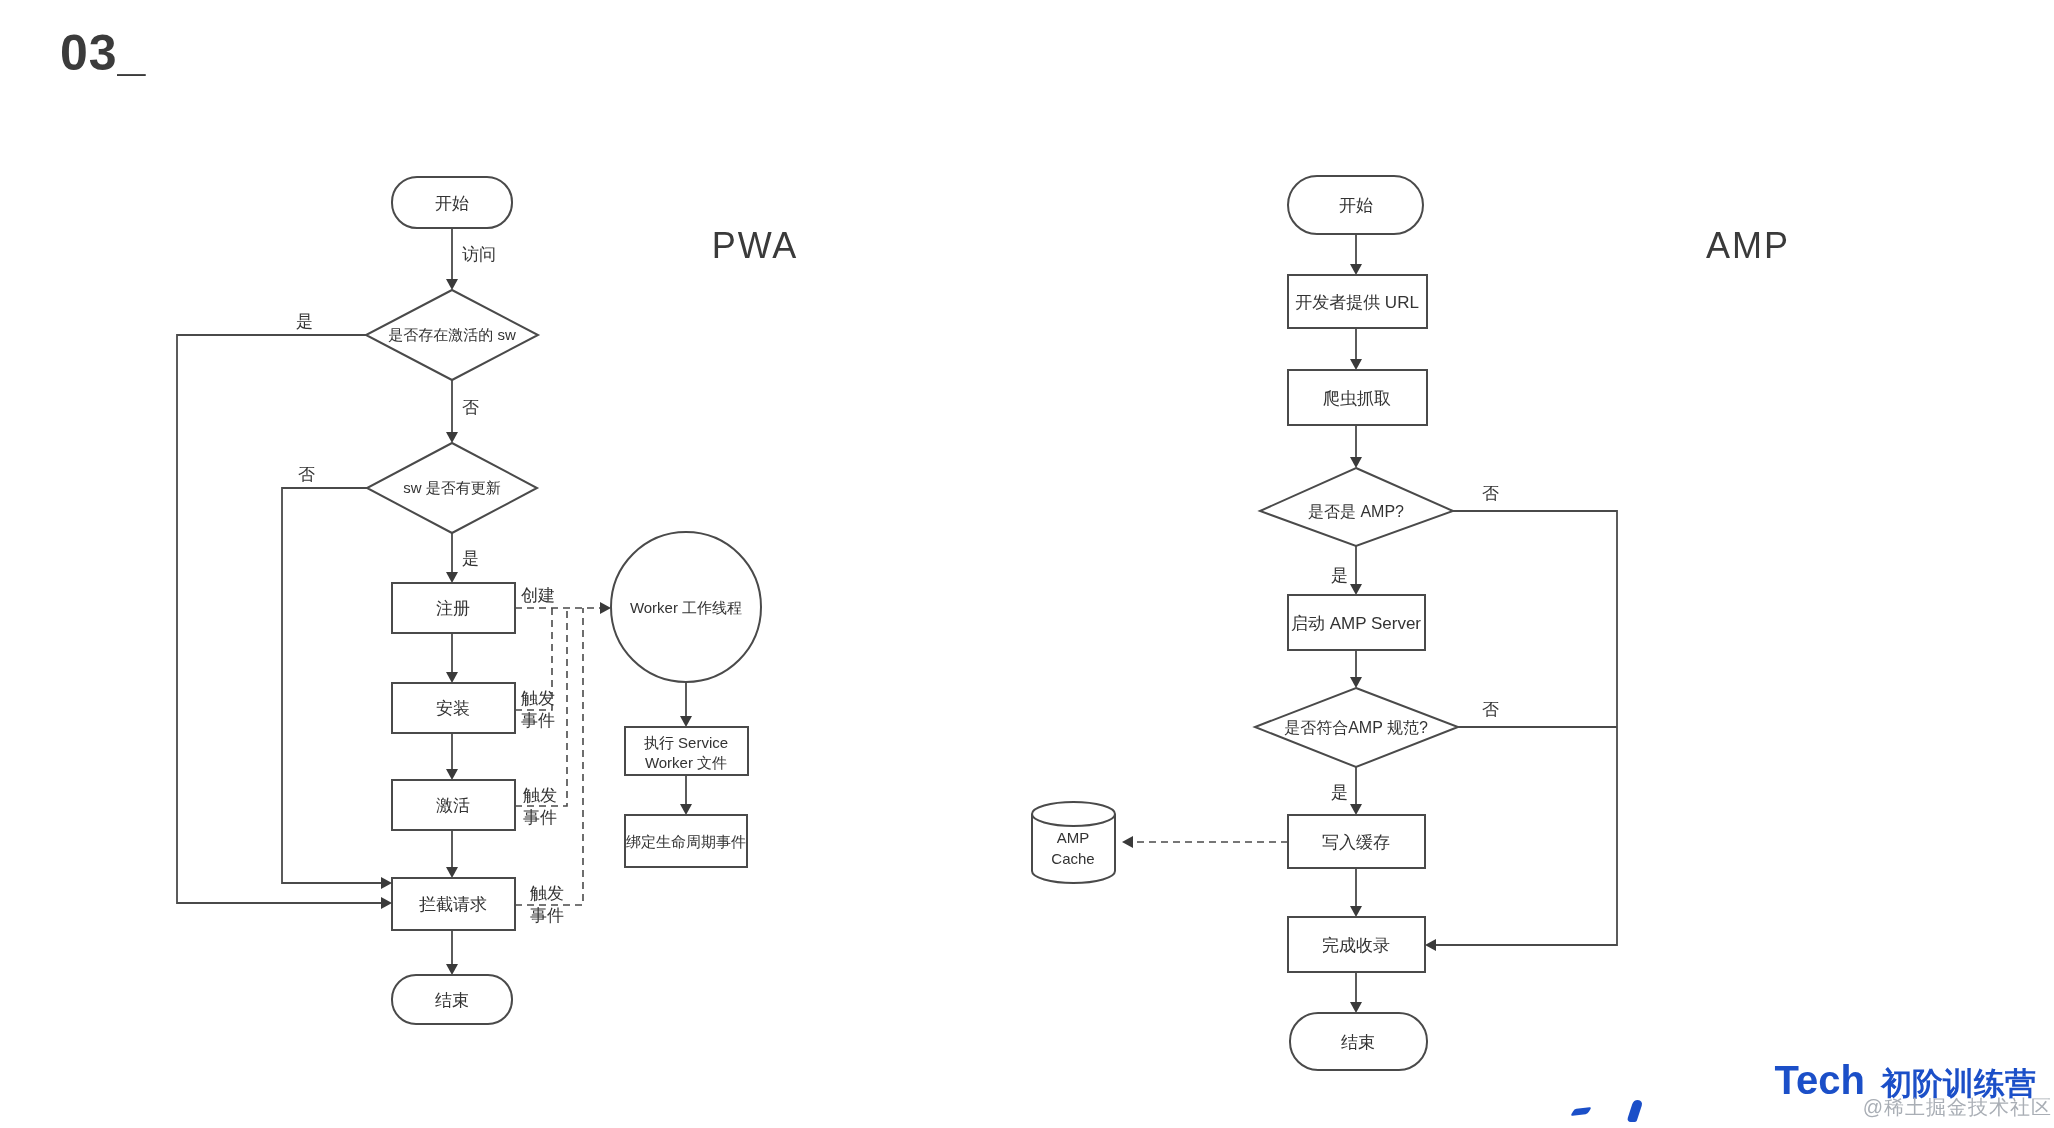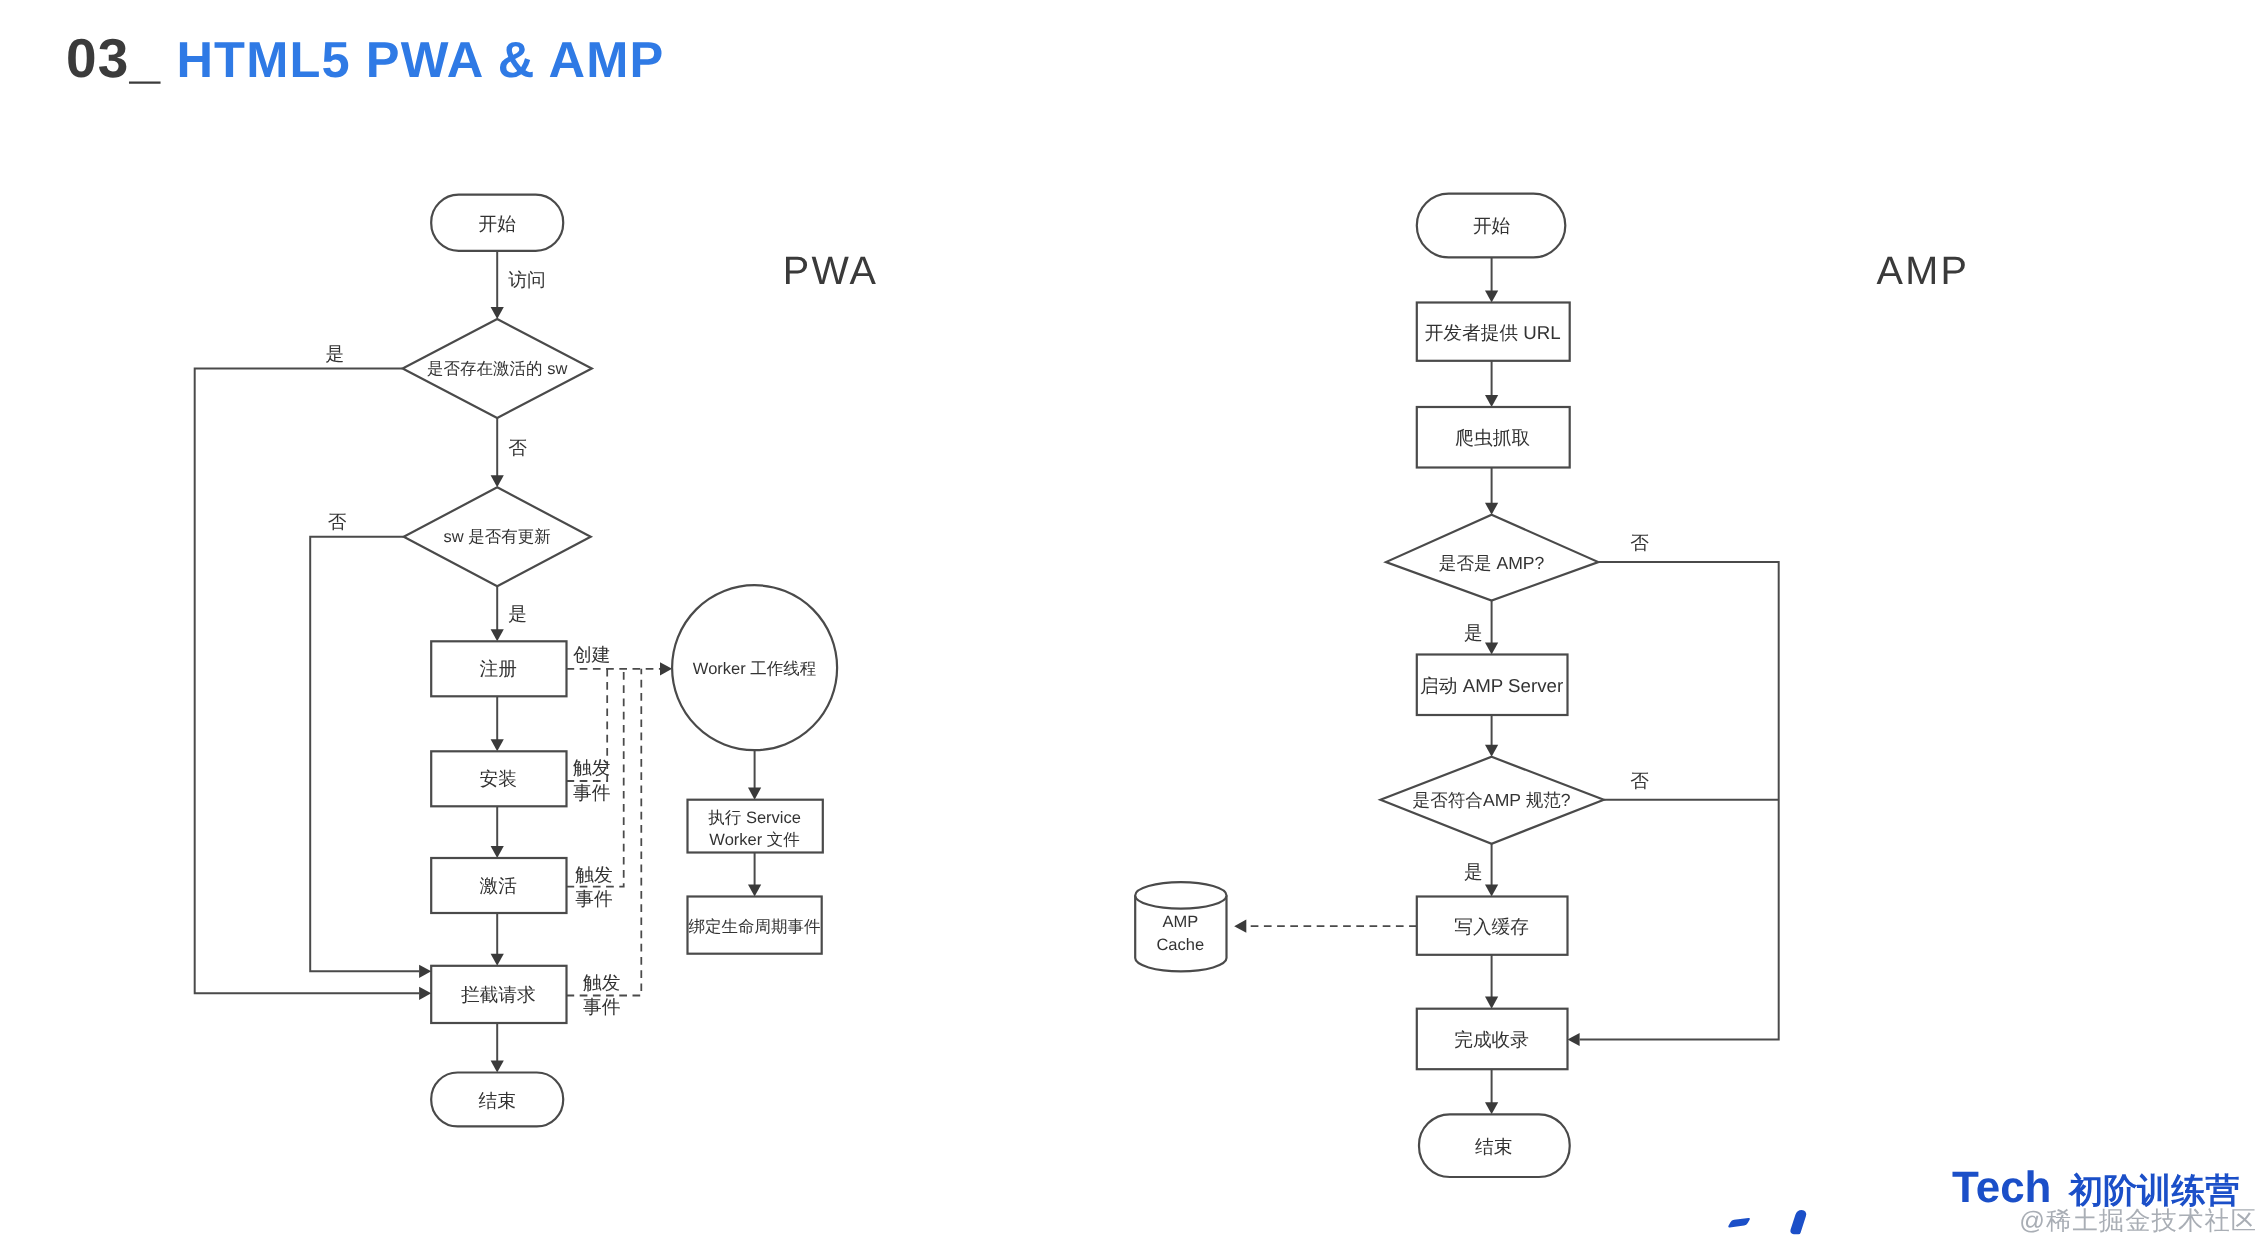--- a/index.html
+++ b/index.html
@@ -24,30 +24,29 @@
   .st{text-anchor:middle;font-size:15px;}
   .edge{font-size:17px;}
   .edge-end{font-size:17px;text-anchor:end;}
   .section-label{font-size:36px;fill:#3a3a3a;text-anchor:middle;font-weight:400;letter-spacing:2px;}
   
   .footer{position:absolute;right:18px;top:1058px;display:flex;align-items:baseline;gap:16px;}
   .logo-en{font-size:40px;font-weight:700;}
   .logo-cn{font-size:31px;font-weight:700;}
   .swoosh1{position:absolute;left:1573px;top:1108px;width:16px;height:7px;background:#1b4fc8;transform:skewX(-35deg) rotate(-8deg);border-radius:2px;}
   .swoosh2{position:absolute;left:1630px;top:1100px;width:10px;height:22px;background:#1b4fc8;border-radius:6px 8px 2px 6px;transform:skewX(-18deg);}
-  .watermark{position:absolute;right:2px;top:1094px;font-size:23px;color:#a9aeb5;letter-spacing:1px;}
+  .watermark{position:absolute;right:2px;top:1094px;font-size:20px;color:#a9aeb5;letter-spacing:1px;}
 </style>
 </head>
 <body>
 
 <div class="stage">
 
   <div class="hdr">
     <span class="num">03_</span>
-    <span class="ttl">HTML5 PWA &amp; AMP</span>
   </div>
 
   <svg class="chart" width="2054" height="1128" viewBox="0 0 2054 1128" xmlns="http://www.w3.org/2000/svg">
 
     <text class="section-label" x="755" y="258">PWA</text>
 
     <g>
       <rect class="shape" x="392" y="177" width="120" height="51" rx="25"></rect>
       <text class="nt" x="452" y="209">开始</text>
     </g>

